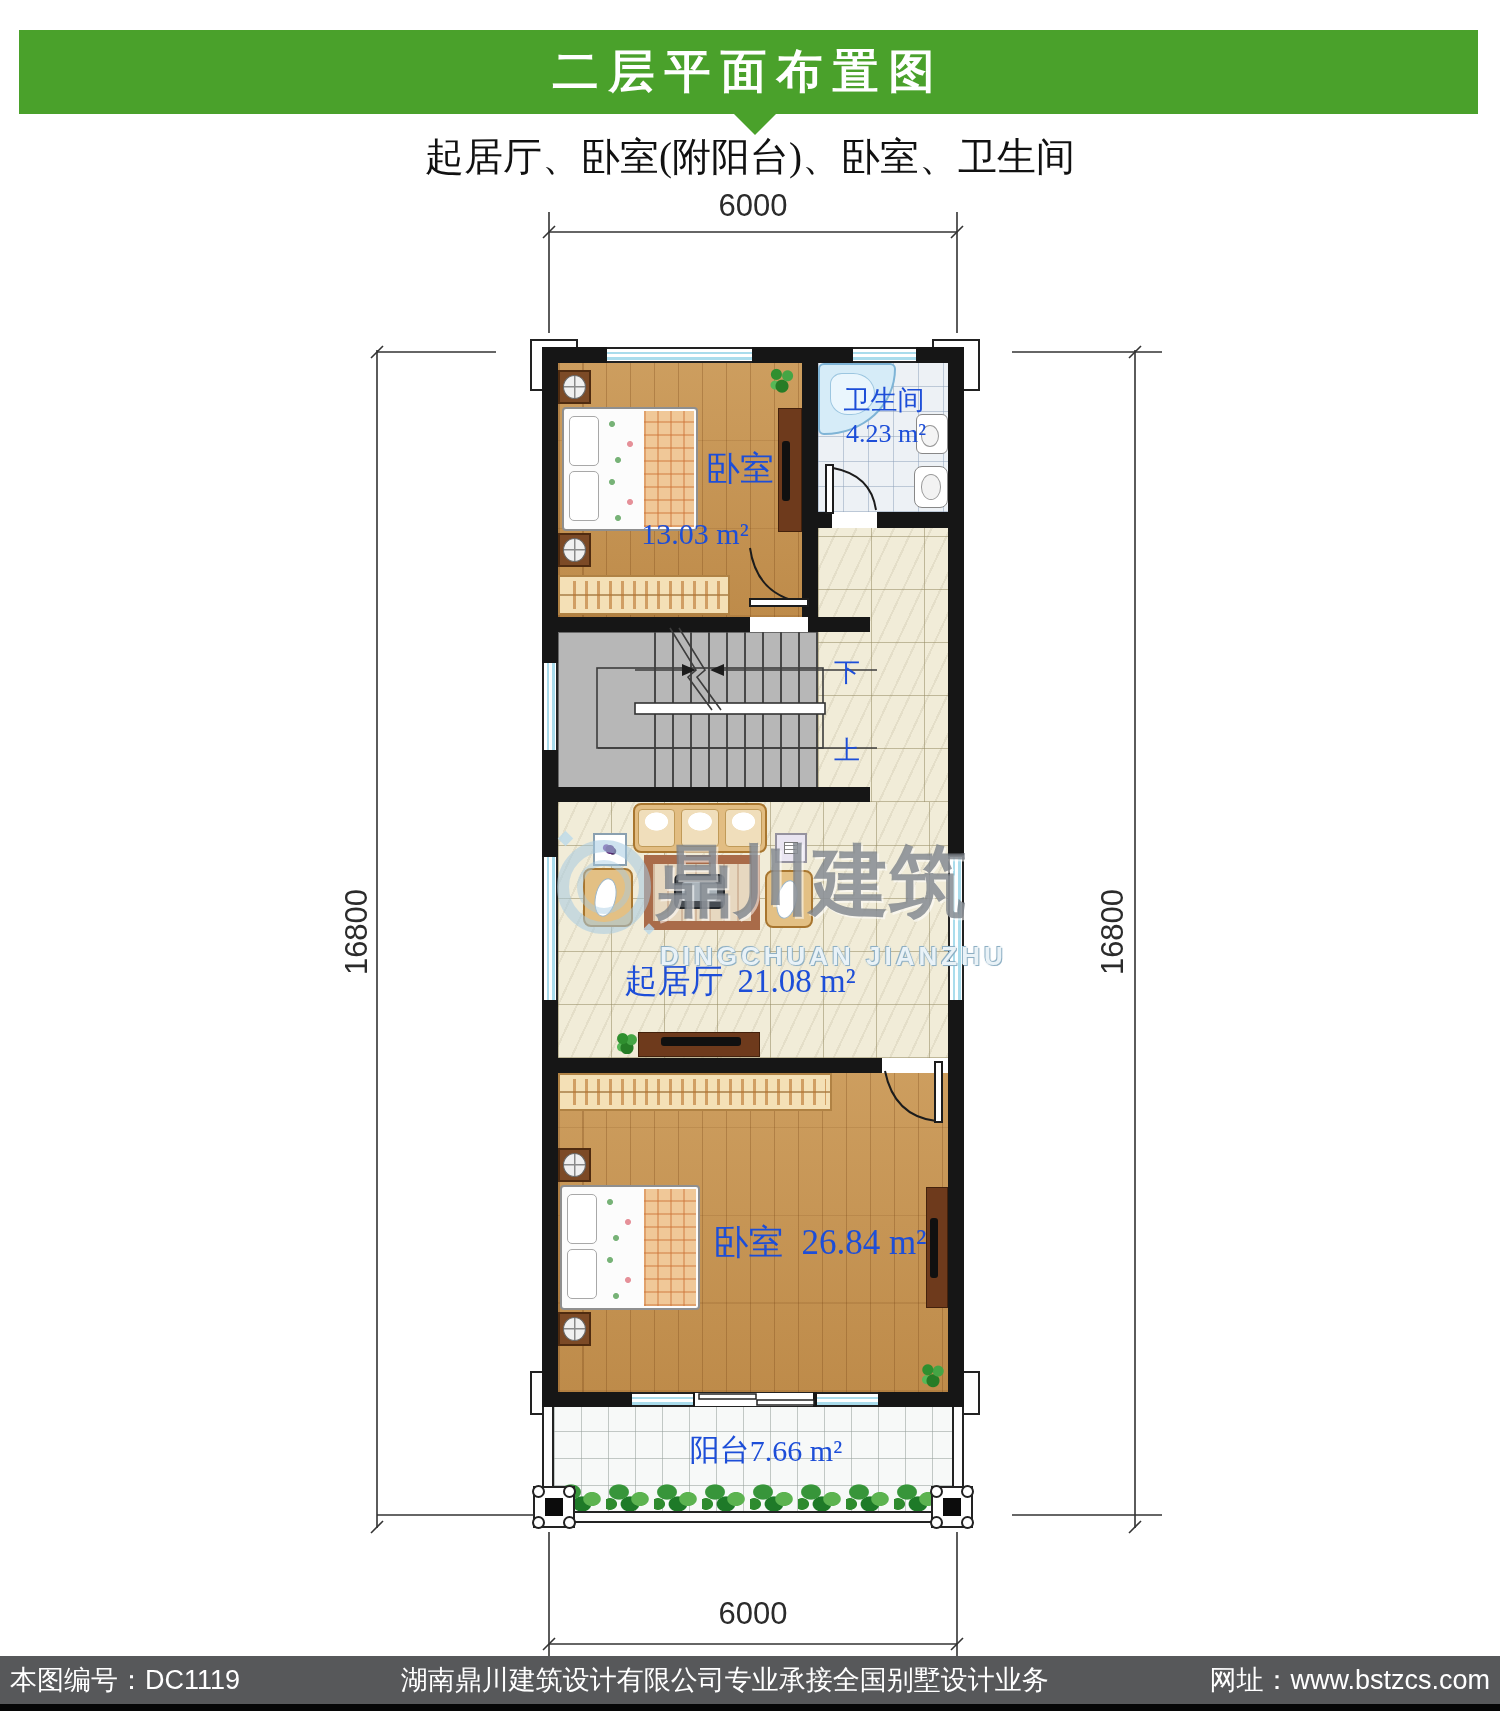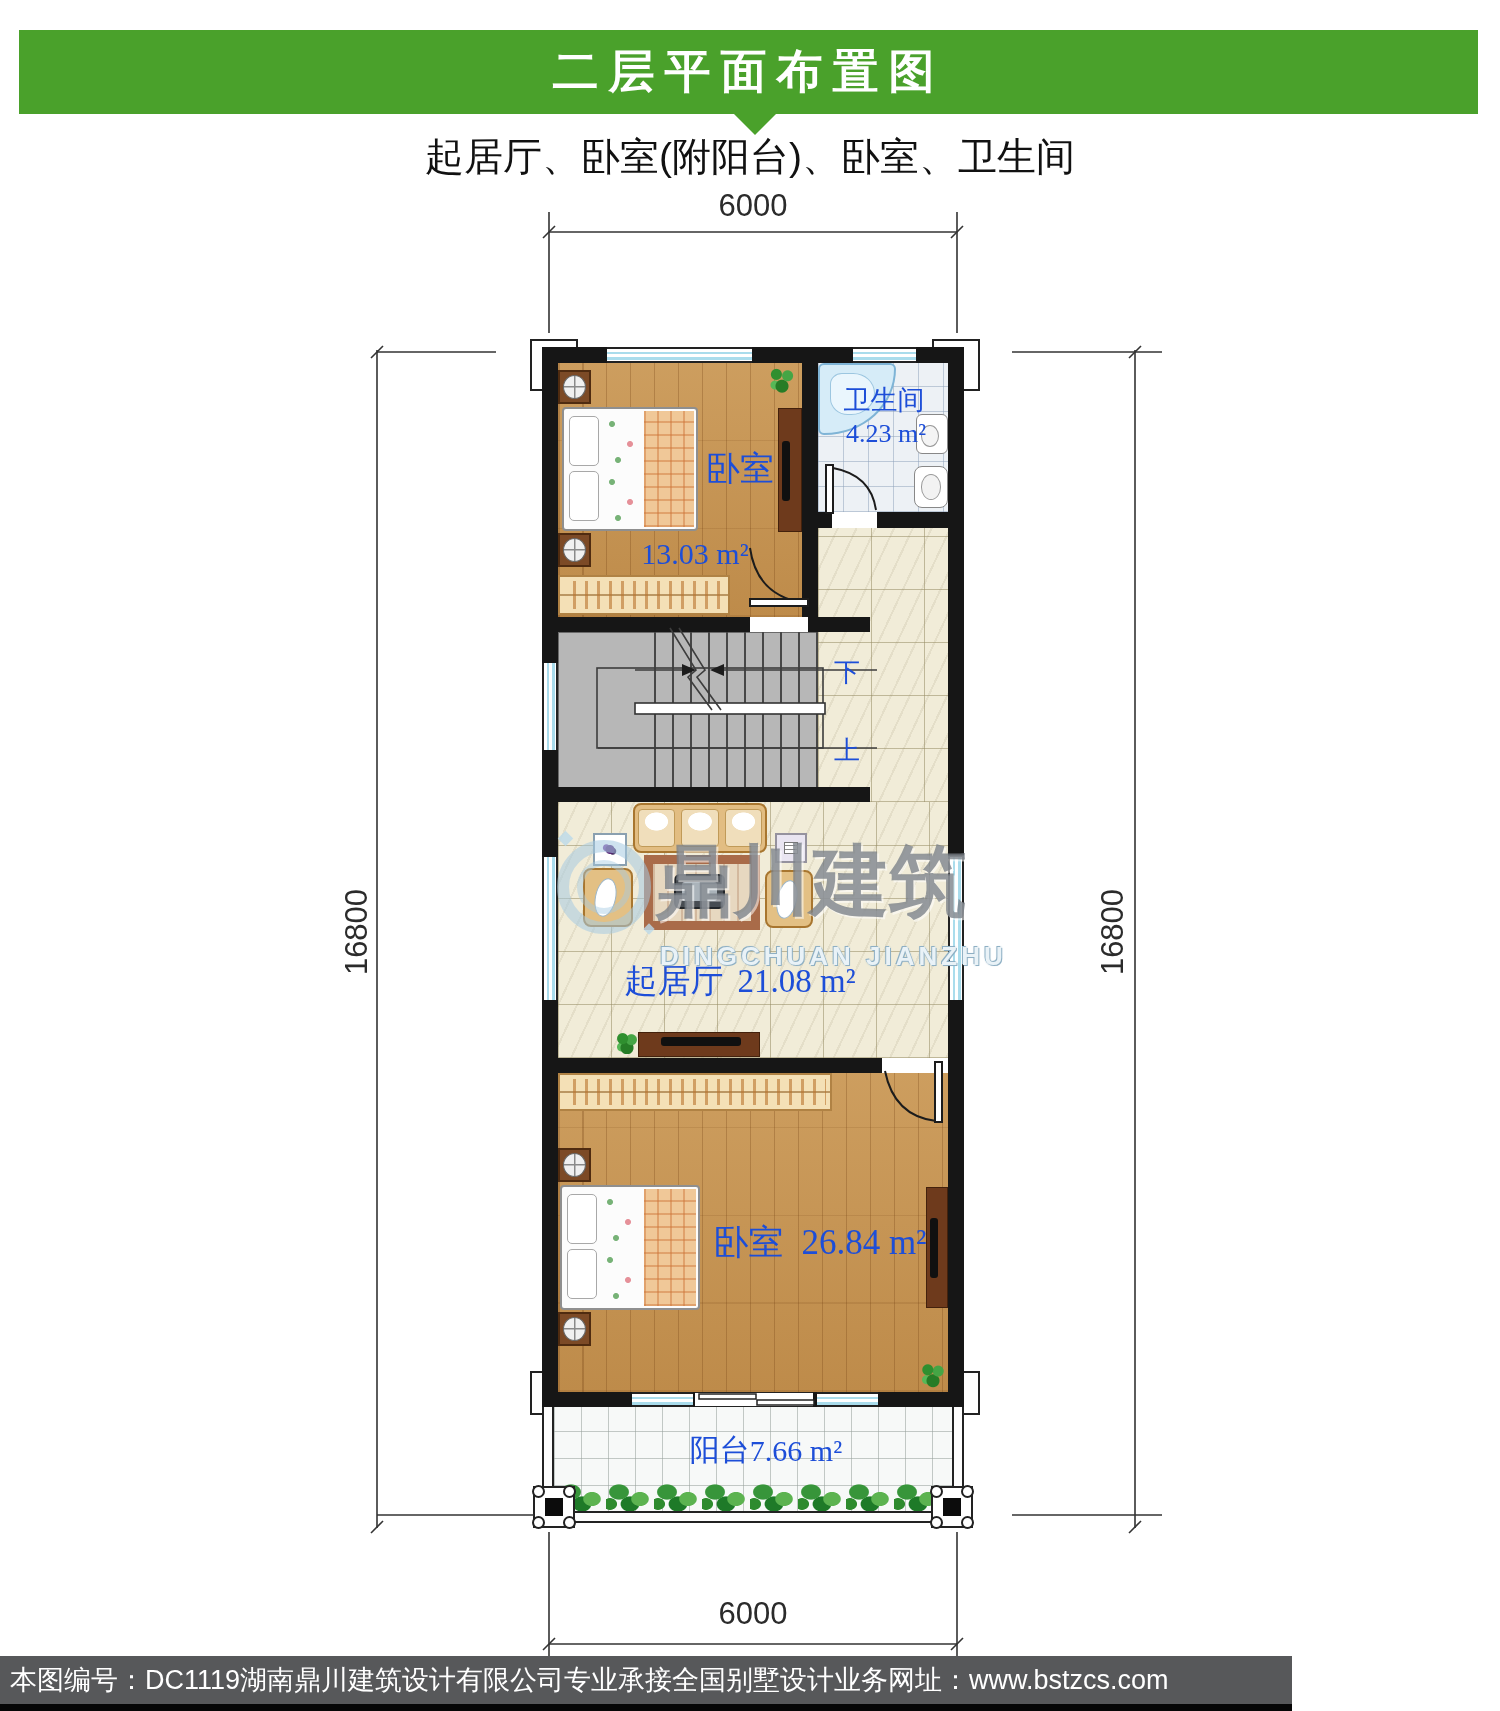--- a/index.html
+++ b/index.html
@@ -6,21 +6,21 @@
   .canvas{position:relative;width:1500px;height:1711px;background:#fff;overflow:hidden;
           font-family:"Liberation Sans","DejaVu Sans",sans-serif;}
   .abs{position:absolute;}
   
   .banner{left:19px;top:30px;width:1459px;height:84px;background:var(--banner_green,#4aa12b);
           display:flex;align-items:center;justify-content:center;}
   .banner-title{color:#fff;font-size:46px;font-weight:bold;letter-spacing:10px;}
   .banner-tri{left:733px;top:113px;width:0;height:0;border-left:22px solid transparent;
               border-right:22px solid transparent;border-top:22px solid var(--banner_green,#4aa12b);}
   .subtitle{left:0;top:130px;width:1500px;text-align:center;font-size:39px;color:#111;
-            font-family:Liberation Sans, sans-serif;}
+            font-family:Liberation Serif, serif;}
   
   .dim{color:#2b2b2b;font-size:31px;display:flex;align-items:center;justify-content:center;}
   .dim-top{left:678px;top:188px;width:150px;height:36px;}
   .dim-bottom{left:678px;top:1596px;width:150px;height:36px;}
   .dim-left{left:307px;top:902px;width:100px;height:60px;transform:rotate(-90deg);}
   .dim-right{left:1063px;top:902px;width:100px;height:60px;transform:rotate(-90deg);}
   
   .bracket{background:#fff;border:2px solid #222;z-index:0;}
   .wall{background:var(--wall_black,#161616);z-index:3;}
   .floor{z-index:1;}
@@ -118,23 +118,23 @@
   .wm-ring-inner{position:absolute;inset:8px;border-radius:50%;border:6px solid rgba(165,202,226,.45);}
   .wm-spark{background:#bcd9ea;transform:rotate(45deg);opacity:.8;}
   .wm-cn{left:655px;top:830px;width:310px;font-size:78px;font-weight:bold;letter-spacing:0px;
         color:rgba(122,128,136,.78);text-shadow:2px 2px 0 rgba(255,255,255,.55);white-space:nowrap;}
   .wm-en{left:660px;top:929px;width:300px;font-size:26px;font-weight:bold;letter-spacing:4px;
         color:rgba(238,245,250,.95);white-space:nowrap;
         text-shadow:0 0 2px #8fb0c4,1px 1px 0 #8fb0c4,-1px -1px 0 #8fb0c4;margin-top:12px;}
   
   .overlay{left:0;top:0;z-index:5;pointer-events:none;}
   
-  .footer{left:0;top:1656px;width:1292px;height:55px;background:var(--footer_bg,#57585a);
+  .footer{left:0;top:1656px;width:1500px;height:55px;background:var(--footer_bg,#57585a);
         border-bottom:7px solid #060606;box-sizing:border-box;display:flex;align-items:center;
-        padding:0 10px;color:#fff;font-size:27px;white-space:nowrap;}
+        justify-content:space-between;padding:0 10px;color:#fff;font-size:27px;white-space:nowrap;}
 </style>
 </head>
 <body>
 
 <div class="canvas">
 
   <div class="abs banner">
     <div class="banner-title">二层平面布置图</div>
   </div>
   <div class="abs banner-tri"></div>
@@ -301,21 +301,21 @@
       <polygon points="710,670 724,664 724,676" fill="#1c1c1c" stroke="none"></polygon>
       <line x1="598" y1="748" x2="877" y2="748"></line>
     </g>
     <g stroke="#222" stroke-width="1.5">
       <rect x="699" y="1394" width="57" height="5" fill="#fff"></rect>
       <rect x="757" y="1400" width="57" height="5" fill="#fff"></rect>
     </g>
   </svg>
 
   <div class="abs room-label" style="left:690px;top:446px;width:100px;font-size:34px;">卧室</div>
-  <div class="abs room-label" style="left:615px;top:537px;width:160px;font-size:30px;">13.03 m²</div>
+  <div class="abs room-label" style="left:615px;top:517px;width:160px;font-size:30px;">13.03 m²</div>
   <div class="abs room-label" style="left:824px;top:382px;width:120px;font-size:27px;">卫生间</div>
   <div class="abs room-label" style="left:826px;top:419px;width:120px;font-size:26px;">4.23 m²</div>
   <div class="abs room-label" style="left:827px;top:655px;width:40px;font-size:26px;">下</div>
   <div class="abs room-label" style="left:827px;top:733px;width:40px;font-size:26px;">上</div>
   <div class="abs room-label" style="left:590px;top:959px;width:300px;font-size:33px;gap:14px;">
     <span>起居厅</span>
     <span>21.08 m²</span>
   </div>
   <div class="abs room-label" style="left:670px;top:1219px;width:300px;font-size:35px;gap:18px;">
     <span>卧室</span>

